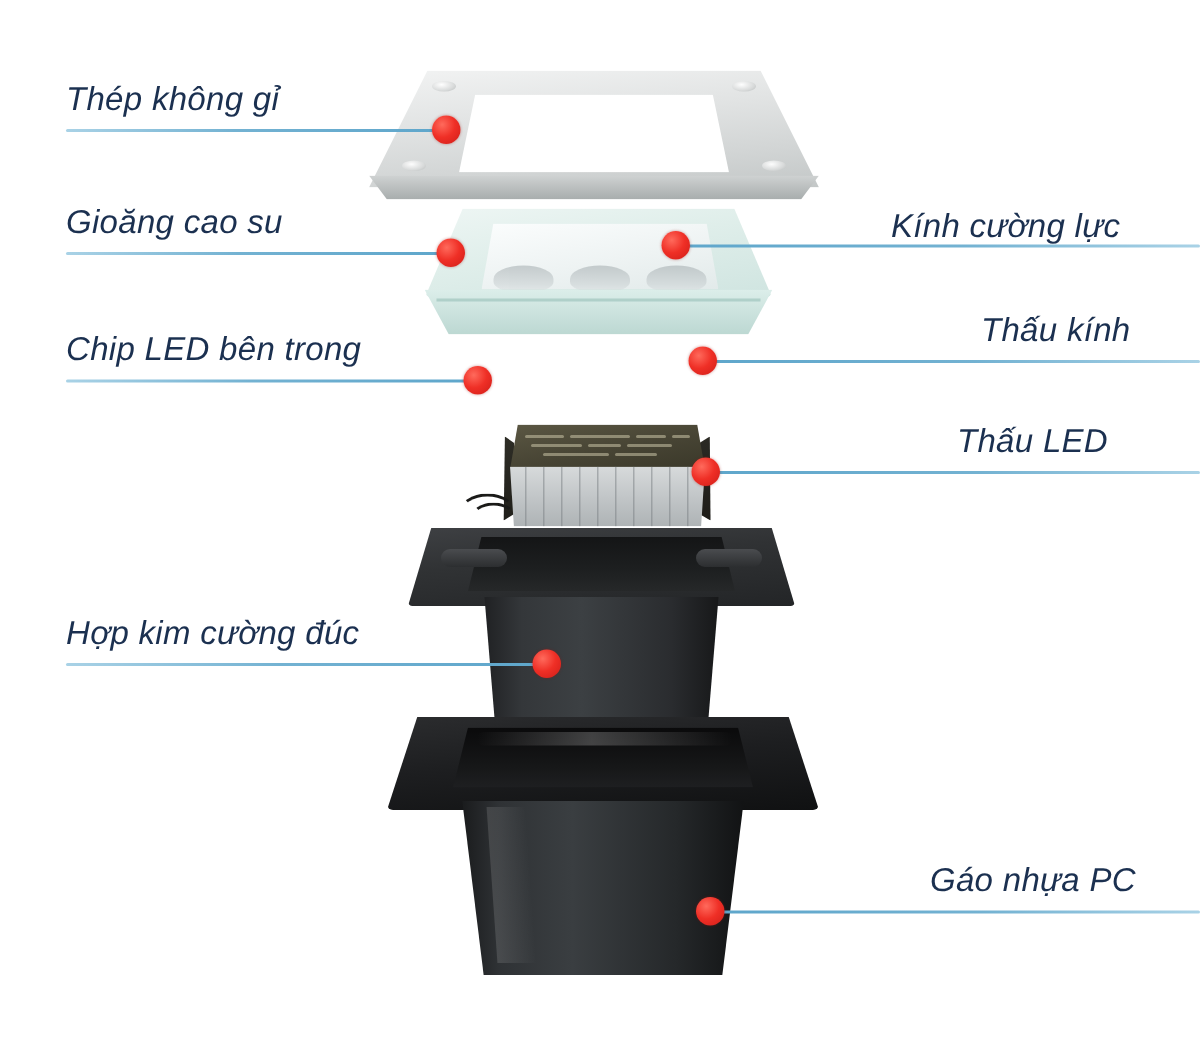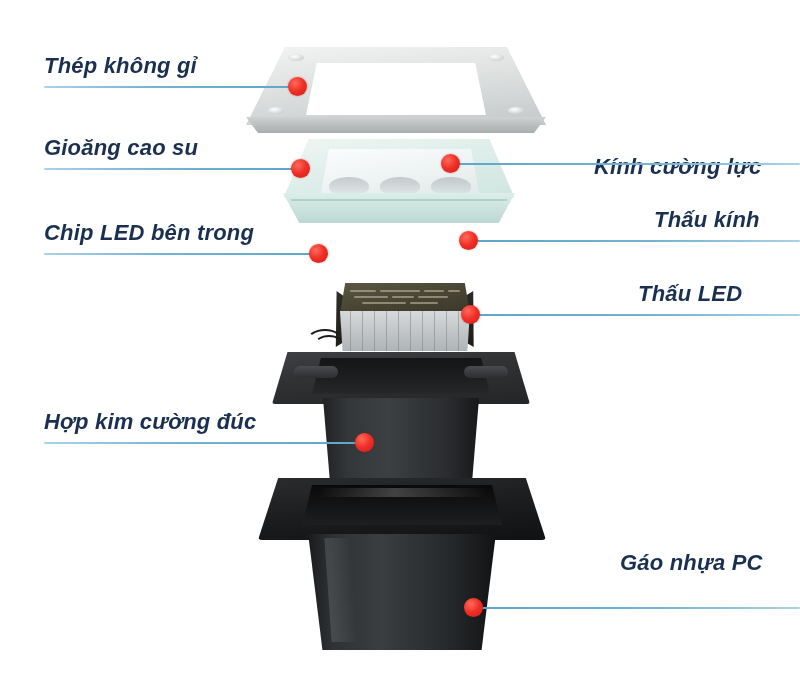--- a/index.html
+++ b/index.html
@@ -10,21 +10,21 @@
     overflow:hidden;
     position:relative;
   }
   #stage{position:absolute;inset:0;width:800px;height:693px;}
 
   
   .callout{position:absolute;}
   .callout .txt{
     position:absolute;
     font-style:italic;
-    font-weight:700;
+    font-weight:400;
     color:#1b3050;
     font-size:22px;
     letter-spacing:.2px;
     white-space:nowrap;
     line-height:1;
   }
   .callout .rule{
     position:absolute;
     height:2px;
     background:linear-gradient(90deg,#a9d2e6 0%, #73b2d2 45%, #5ea6cb 100%);
@@ -302,36 +302,36 @@
     <div class="dot" style="left:309px;top:244px;"></div>
   </div>
 
   <div class="callout left">
     <div class="txt" style="left:44px;top:411px;">Hợp kim cường đúc</div>
     <div class="rule" style="left:44px;top:442px;width:318px;"></div>
     <div class="dot" style="left:355px;top:433px;"></div>
   </div>
 
   <div class="callout right">
-    <div class="txt" style="left:594px;top:156px;">Kính cường lực</div>
+    <div class="txt" style="left:594px;top:140px;">Kính cường lực</div>
     <div class="rule" style="left:450px;top:163px;width:350px;"></div>
     <div class="dot" style="left:441px;top:154px;"></div>
   </div>
 
   <div class="callout right">
     <div class="txt" style="left:654px;top:209px;text-align:right;">Thấu kính</div>
     <div class="rule" style="left:468px;top:240px;width:332px;"></div>
     <div class="dot" style="left:459px;top:231px;"></div>
   </div>
 
   <div class="callout right">
     <div class="txt" style="left:638px;top:283px;">Thấu LED</div>
     <div class="rule" style="left:470px;top:314px;width:330px;"></div>
     <div class="dot" style="left:461px;top:305px;"></div>
   </div>
 
   <div class="callout right">
-    <div class="txt" style="left:620px;top:552px;">Gáo nhựa PC</div>
+    <div class="txt" style="left:620px;top:576px;">Gáo nhựa PC</div>
     <div class="rule" style="left:478px;top:607px;width:322px;"></div>
     <div class="dot" style="left:464px;top:598px;"></div>
   </div>
 
 </div>
 
 </body></html>

